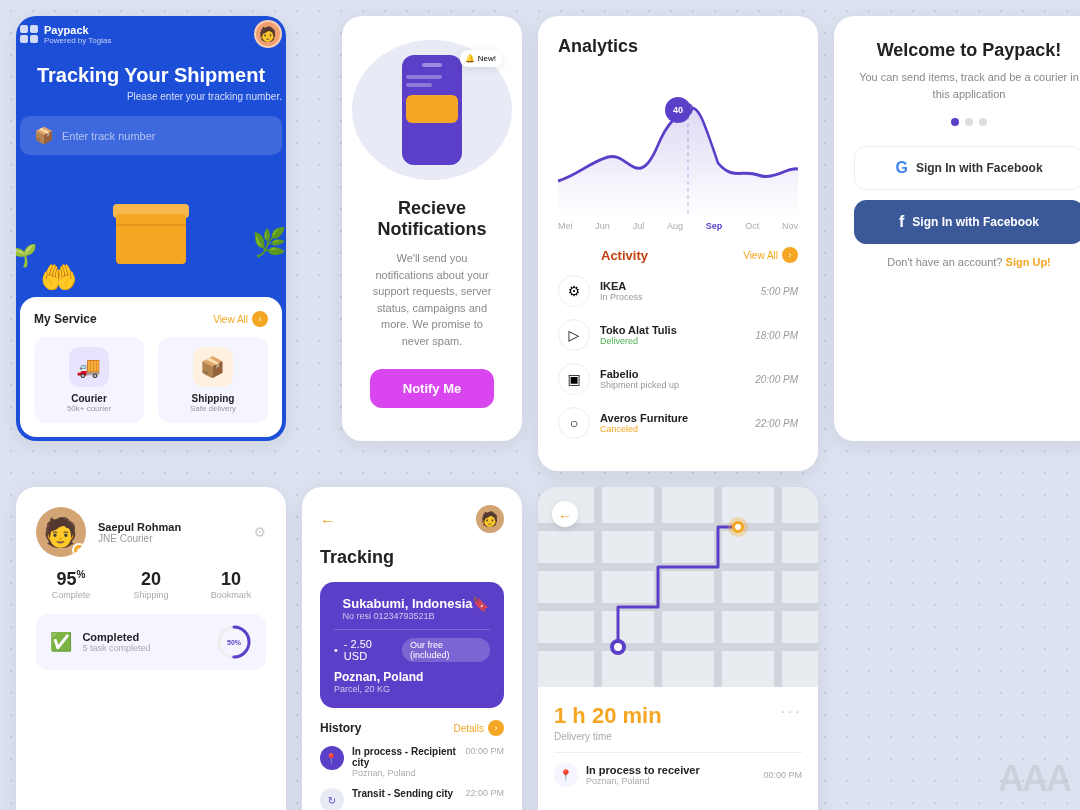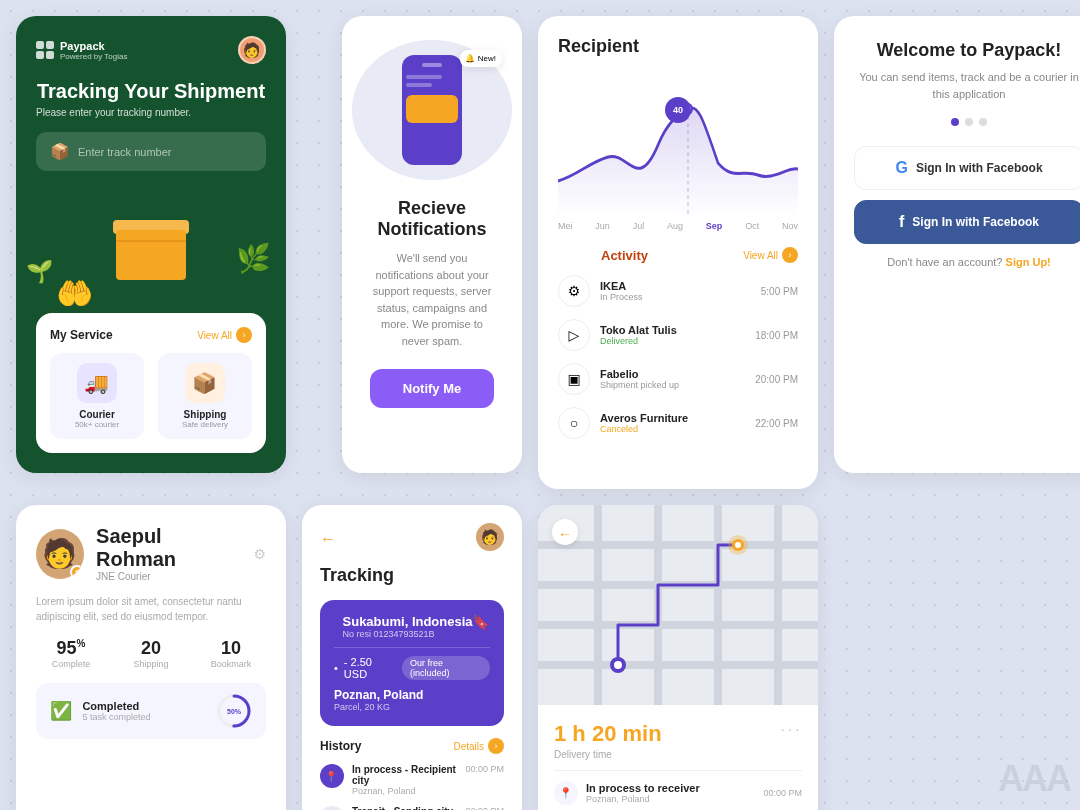--- a/index.html
+++ b/index.html
@@ -37,22 +37,22 @@
     
     .card {
       background: #fff;
       border-radius: 20px;
       overflow: hidden;
       box-shadow: 0 4px 20px rgba(0,0,0,0.08);
     }
 
     
     .card-tracking {
-      background: #14532d;
-      padding: 20px;
+      background: #1d4ed8;
+      padding: 4px;
       color: #fff;
       grid-column: 1;
       grid-row: 1;
     }
     .card-tracking .top-bar {
       display: flex;
       justify-content: space-between;
       align-items: center;
       margin-bottom: 16px;
     }
@@ -78,21 +78,21 @@
     .card-tracking .avatar-sm {
       width: 28px; height: 28px;
       border-radius: 50%;
       background: #f0a070;
       border: 2px solid rgba(255,255,255,0.5);
       overflow: hidden;
       display: flex; align-items: center; justify-content: center;
       font-size: 14px;
     }
     .card-tracking h2 { font-size: 20px; font-weight: 800; text-align: center; margin-bottom: 4px; }
-    .card-tracking .subtitle { font-size: 10px; text-align: left; opacity: 0.8; margin-bottom: 14px; }
+    .card-tracking .subtitle { font-size: 10px; text-align: right; opacity: 0.8; margin-bottom: 14px; }
     .card-tracking .search-box {
       background: rgba(255,255,255,0.15);
       border-radius: 10px;
       padding: 10px 14px;
       display: flex;
       align-items: center;
       gap: 8px;
       margin-bottom: 14px;
     }
     .card-tracking .search-box input {
@@ -242,21 +242,21 @@
       top: 10px; right: 10px;
       background: #fff;
       border-radius: 8px;
       padding: 4px 6px;
       font-size: 8px;
       box-shadow: 0 2px 8px rgba(0,0,0,0.1);
     }
     .card-notifications h3 { font-size: 18px; font-weight: 800; color: #222; margin-bottom: 10px; text-align: center; }
     .card-notifications p { font-size: 11px; color: #888; text-align: center; line-height: 1.5; margin-bottom: 20px; }
     .btn-notify {
-      background: #8b5cf6;
+      background: #d946ef;
       color: #fff;
       border: none;
       border-radius: 12px;
       padding: 12px 0;
       width: 100%;
       font-size: 13px;
       font-weight: 700;
       cursor: pointer;
     }
 
@@ -304,21 +304,21 @@
       font-size: 14px;
       flex-shrink: 0;
     }
     .activity-info { flex: 1; }
     .activity-name { font-size: 11px; font-weight: 700; color: #222; }
     .activity-status { font-size: 9px; }
     .activity-status.process { color: #999; }
     .activity-status.delivered { color: #4caf50; }
     .activity-status.pickup { color: #999; }
     .activity-status.canceled { color: #f5a623; }
-    .activity-time { font-size: 10px; color: #999; }
+    .activity-time { font-size: 10px; color: #999; font-style: italic; }
 
     
     .card-welcome {
       padding: 24px 20px;
       grid-column: 4;
       grid-row: 1;
       text-align: center;
     }
     .card-welcome h3 { font-size: 18px; font-weight: 800; color: #222; margin-bottom: 8px; }
     .card-welcome p { font-size: 11px; color: #888; line-height: 1.5; margin-bottom: 16px; }
@@ -380,21 +380,21 @@
       position: absolute;
       bottom: 0; right: 0;
       width: 14px; height: 14px;
       background: #f5a623;
       border-radius: 50%;
       border: 2px solid #fff;
       display: flex; align-items: center; justify-content: center;
       font-size: 7px;
       color: #fff;
     }
-    .profile-name { font-size: 20px; font-weight: 700; color: #222; }
+    .profile-name { font-size: 11px; font-weight: 700; color: #222; }
     .profile-sub { font-size: 10px; color: #999; }
     .gear-icon { font-size: 14px; color: #ccc; margin-left: auto; }
     .profile-desc { font-size: 10px; color: #aaa; line-height: 1.5; margin-bottom: 14px; }
     .profile-stats { display: flex; gap: 10px; margin-bottom: 14px; }
     .stat-item { flex: 1; text-align: center; }
     .stat-value { font-size: 18px; font-weight: 800; color: #222; }
     .stat-value sup { font-size: 10px; }
     .stat-label { font-size: 9px; color: #aaa; }
     .profile-completed {
       background: #f4f5ff;
@@ -603,21 +603,21 @@
         <div class="card-thumb"></div>
       </div>
       <div class="notif-bubble">🔔 New!</div>
     </div>
     <h3>Recieve Notifications</h3>
     <p>We'll send you notifications about your support requests, server status, campaigns and more. We promise to never spam.</p>
     <button class="btn-notify">Notify Me</button>
   </div>
 
   <div class="card card-analytics">
-    <h3>Recipient</h3>
+    <h3>Analytics</h3>
     <div class="chart-area">
       
       <div style="position:absolute;top:0;left:50%;transform:translateX(-50%);background:#5b3fc8;color:#fff;border-radius:50%;width:26px;height:26px;display:flex;align-items:center;justify-content:center;font-size:9px;font-weight:700;z-index:2;">
         <span>40</span>
       </div>
       <svg class="chart-svg" viewBox="0 0 240 100" preserveAspectRatio="none">
         <defs>
           <linearGradient id="chartGrad" x1="0" y1="0" x2="0" y2="1">
             <stop offset="0%" stop-color="#5b3fc8" stop-opacity="0.2"></stop>
             <stop offset="100%" stop-color="#5b3fc8" stop-opacity="0"></stop>
@@ -713,21 +713,20 @@
       <div class="profile-avatar">
         🧑
         <div class="avatar-badge">★</div>
       </div>
       <div>
         <div class="profile-name">Saepul Rohman</div>
         <div class="profile-sub">JNE Courier</div>
       </div>
       <div class="gear-icon">⚙</div>
     </div>
-    <p class="profile-desc">Lorem ipsum dolor sit amet, consectetur nantu adipiscing elit, sed do eiusmod tempor.</p>
     <div class="profile-stats">
       <div class="stat-item">
         <div class="stat-value">
           <span>95</span><sup>%</sup>
         </div>
         <div class="stat-label">Complete</div>
       </div>
       <div class="stat-item">
         <div class="stat-value">20</div>
         <div class="stat-label">Shipping</div>

